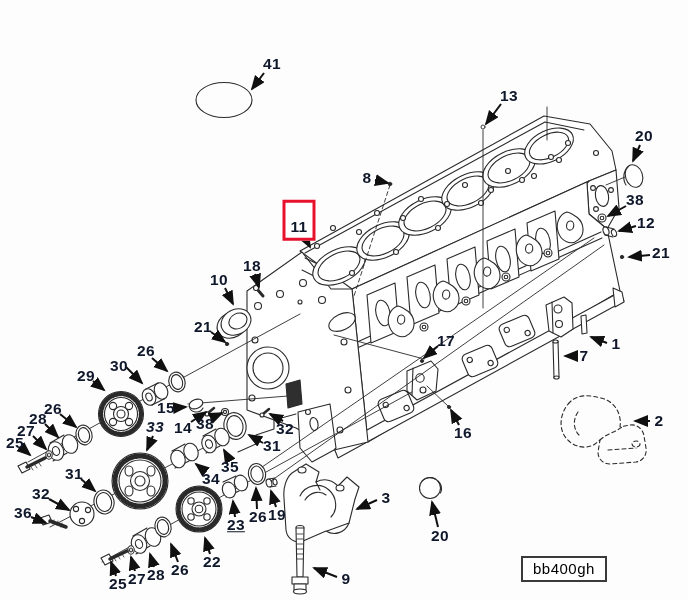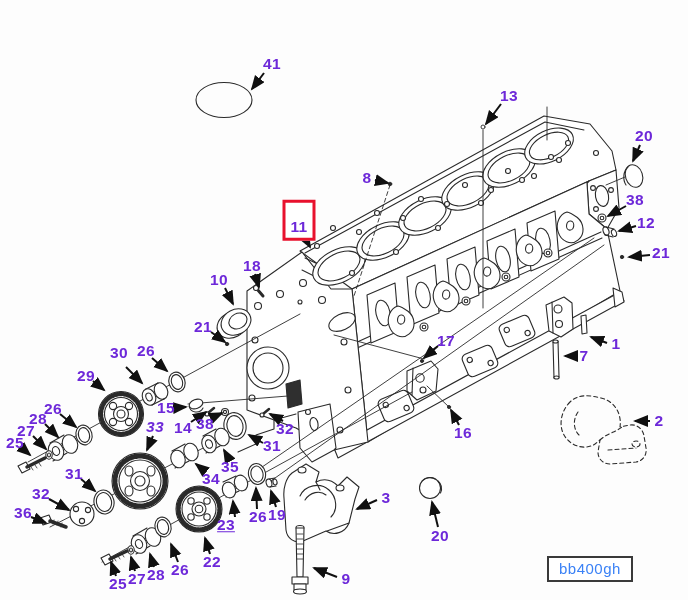--- a/index.html
+++ b/index.html
@@ -7,30 +7,30 @@
   .stage {
     position:relative; width:688px; height:600px; background:#fdfdfd;
     overflow:hidden; font-family:"Liberation Sans", sans-serif;
   }
   .stage svg.art, .stage svg.overlay {
     position:absolute; left:0; top:0; width:688px; height:600px;
   }
   .art  { stroke:#2a2a2a; }
   .callout {
     position:absolute; transform:translate(-50%,-50%);
-    font:700 15.5px "Liberation Sans", sans-serif; color:#6d28d9;
+    font:700 15.5px "Liberation Sans", sans-serif; color:#0f172a;
     line-height:1; white-space:nowrap; letter-spacing:0.3px; z-index:5;
   }
   .callout.boxed {
     border:3px solid var(--hl,#e8112d); background:#ffffff; padding:16px 5px 3px;
   }
   .code-box {
     position:absolute; left:521px; top:556px; z-index:5;
     border:2px solid #3a3a3a; background:#ffffff; padding:2px 10px 3px;
-    font:400 15px "Liberation Sans", sans-serif; color:#3b82f6; letter-spacing:0.5px;margin-left:26px;
+    font:400 15px "Liberation Sans", sans-serif; color:#000000; letter-spacing:0.5px;
   }
   .callout-layer { position:absolute; inset:0; z-index:4; }
   svg.overlay { z-index:3; pointer-events:none; }
   svg.art { z-index:1; }
 </style>
 </head>
 <body>
 
 <div class="stage">
 
@@ -455,21 +455,21 @@
       <div class="callout" style="left: 646px; top: 223px;">12</div>
       <div class="callout boxed" style="left: 299px; top: 220px;">11</div>
       <div class="callout" style="left: 661px; top: 253px;">21</div>
       <div class="callout" style="left: 252px; top: 266px;">18</div>
       <div class="callout" style="left: 219px; top: 280px;">10</div>
       <div class="callout" style="left: 203px; top: 327px;">21</div>
       <div class="callout" style="left: 446px; top: 341px;">17</div>
       <div class="callout" style="left: 616px; top: 344px;">1</div>
       <div class="callout" style="left: 584px; top: 356px;">7</div>
       <div class="callout" style="left: 146px; top: 351px;">26</div>
-      <div class="callout" style="left: 119px; top: 353px;">30</div>
+      <div class="callout" style="left: 119px; top: 366px;">30</div>
       <div class="callout" style="left: 86px; top: 376px;">29</div>
       <div class="callout" style="left: 166px; top: 408px;">15</div>
       <div class="callout" style="left: 53px; top: 409px;">26</div>
       <div class="callout" style="left: 38px; top: 419px;">28</div>
       <div class="callout" style="left: 659px; top: 421px;">2</div>
       <div class="callout" style="left: 205px; top: 424px;">38</div>
       <div class="callout" style="left: 155px; top: 427px; font-style: italic;">33</div>
       <div class="callout" style="left: 183px; top: 428px;">14</div>
       <div class="callout" style="left: 285px; top: 429px;">32</div>
       <div class="callout" style="left: 26px; top: 431px;">27</div>
@@ -477,21 +477,21 @@
       <div class="callout" style="left: 15px; top: 443px;">25</div>
       <div class="callout" style="left: 272px; top: 446px;">31</div>
       <div class="callout" style="left: 230px; top: 467px;">35</div>
       <div class="callout" style="left: 74px; top: 474px;">31</div>
       <div class="callout" style="left: 211px; top: 479px;">34</div>
       <div class="callout" style="left: 41px; top: 494px;">32</div>
       <div class="callout" style="left: 386px; top: 498px;">3</div>
       <div class="callout" style="left: 23px; top: 513px;">36</div>
       <div class="callout" style="left: 277px; top: 515px;">19</div>
       <div class="callout" style="left: 258px; top: 517px;">26</div>
-      <div class="callout" style="left: 226px; top: 525px; text-decoration: underline;">23</div>
+      <div class="callout" style="left: 236px; top: 525px; text-decoration: underline;">23</div>
       <div class="callout" style="left: 440px; top: 536px;">20</div>
       <div class="callout" style="left: 212px; top: 562px;">22</div>
       <div class="callout" style="left: 180px; top: 570px;">26</div>
       <div class="callout" style="left: 156px; top: 575px;">28</div>
       <div class="callout" style="left: 137px; top: 579px;">27</div>
       <div class="callout" style="left: 118px; top: 584px;">25</div>
       <div class="callout" style="left: 346px; top: 579px;">9</div>
     </div>
 
   <div class="code-box">bb400gh</div>

